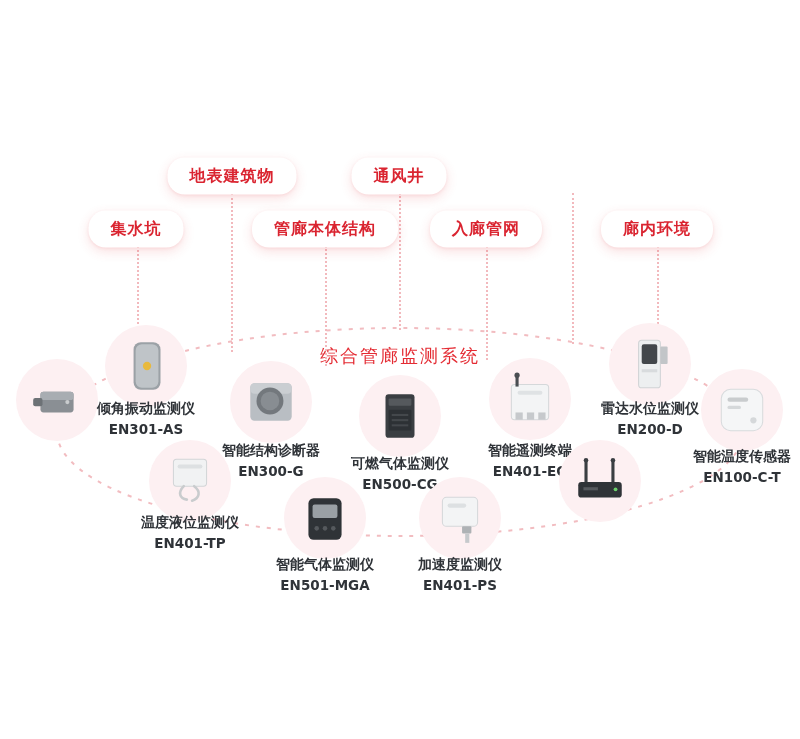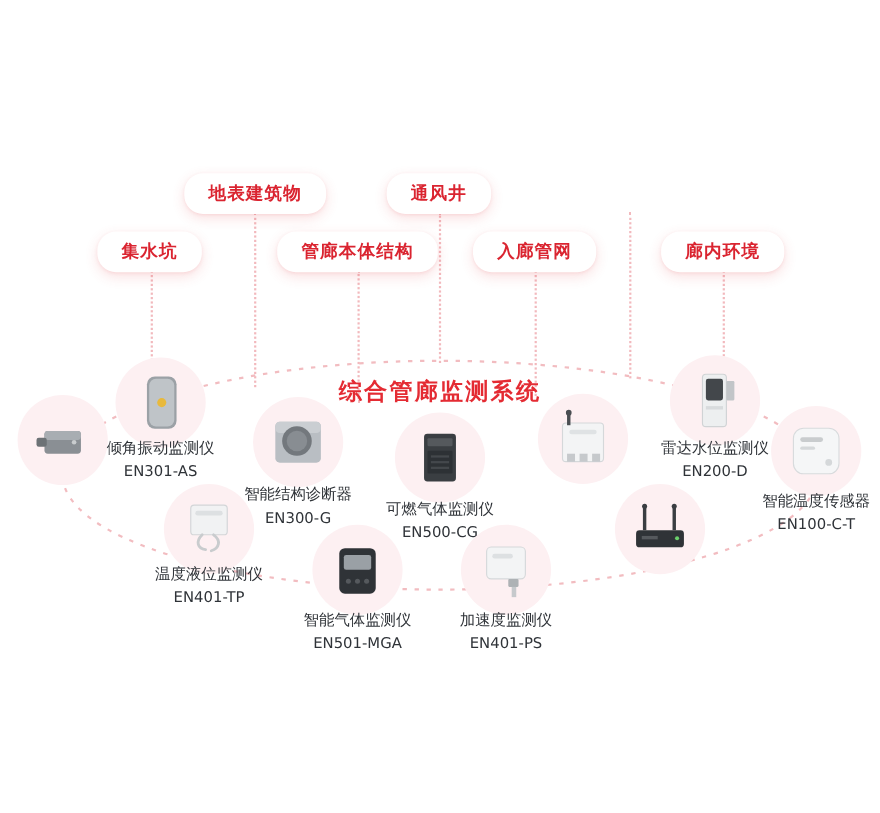--- a/index.html
+++ b/index.html
@@ -11,36 +11,36 @@
 
   .pill{
     position:absolute;transform:translate(-50%,-50%);
     background:#ffffff;border-radius:17px;padding:8px 22px;
     box-shadow:0 4px 12px rgba(222,60,70,0.16),0 1px 3px rgba(222,60,70,0.10);
     color:#da2430;font-size:16px;font-weight:bold;white-space:nowrap;letter-spacing:1px;
   }
 
   .main-title{
     position:absolute;transform:translate(-50%,-50%);
-    color:#e42b33;font-size:21px;font-weight:bold;letter-spacing:2px;white-space:nowrap;
+    color:#e42b33;font-size:18px;font-weight:normal;letter-spacing:2px;white-space:nowrap;
   }
 
   .bubble{
     position:absolute;width:82px;height:82px;border-radius:50%;
     background:#fdf0f2;transform:translate(-50%,-50%);
     display:flex;align-items:center;justify-content:center;
   }
   .bubble svg{width:58px;height:58px;display:block;}
 
   .caption{
     position:absolute;transform:translateX(-50%);
     text-align:center;white-space:nowrap;color:#2f3338;
   }
-  .dev-name{font-size:14px;font-weight:400;line-height:21px;}
-  .dev-model{font-size:13.5px;font-weight:400;line-height:21px;}
+  .dev-name{font-size:14px;font-weight:700;line-height:21px;}
+  .dev-model{font-size:13.5px;font-weight:700;line-height:21px;}
 </style>
 </head>
 <body>
 
 <div class="canvas">
 
   <svg class="ellipse-svg" viewBox="0 0 800 739">
     <ellipse cx="400" cy="432" rx="343" ry="104" fill="none" stroke="#f2bcc0" stroke-width="2" stroke-dasharray="4 7"></ellipse>
   </svg>
 
@@ -114,20 +114,24 @@
     <svg viewBox="0 0 56 56">
       <rect x="10" y="14" width="36" height="34" rx="3" fill="#f3f4f5" stroke="#d5d8da"></rect>
       <rect x="14" y="6" width="3" height="10" fill="#4a4e52"></rect>
       <circle cx="15.5" cy="5" r="2.5" fill="#4a4e52"></circle>
       <rect x="14" y="41" width="7" height="7" fill="#c6c9cc"></rect>
       <rect x="25" y="41" width="7" height="7" fill="#c6c9cc"></rect>
       <rect x="36" y="41" width="7" height="7" fill="#c6c9cc"></rect>
       <rect x="16" y="20" width="24" height="4" rx="2" fill="#dfe2e4"></rect>
     </svg>
   </div>
+  <div class="caption" style="left:530px;top:440px">
+    <div class="dev-name">智能遥测终端</div>
+    <div class="dev-model">EN401-EG</div>
+  </div>
 
   <div class="bubble" style="left:650px;top:364px">
     <svg viewBox="0 0 56 56">
       <rect x="17" y="5" width="21" height="46" rx="3" fill="#edeff0" stroke="#d0d3d5"></rect>
       <rect x="20" y="9" width="15" height="19" rx="2" fill="#43474b"></rect>
       <rect x="38" y="11" width="7" height="17" rx="1" fill="#c2c5c8"></rect>
       <rect x="20" y="33" width="15" height="3" fill="#d8dbdd"></rect>
     </svg>
   </div>
   <div class="caption" style="left:650px;top:398px">

